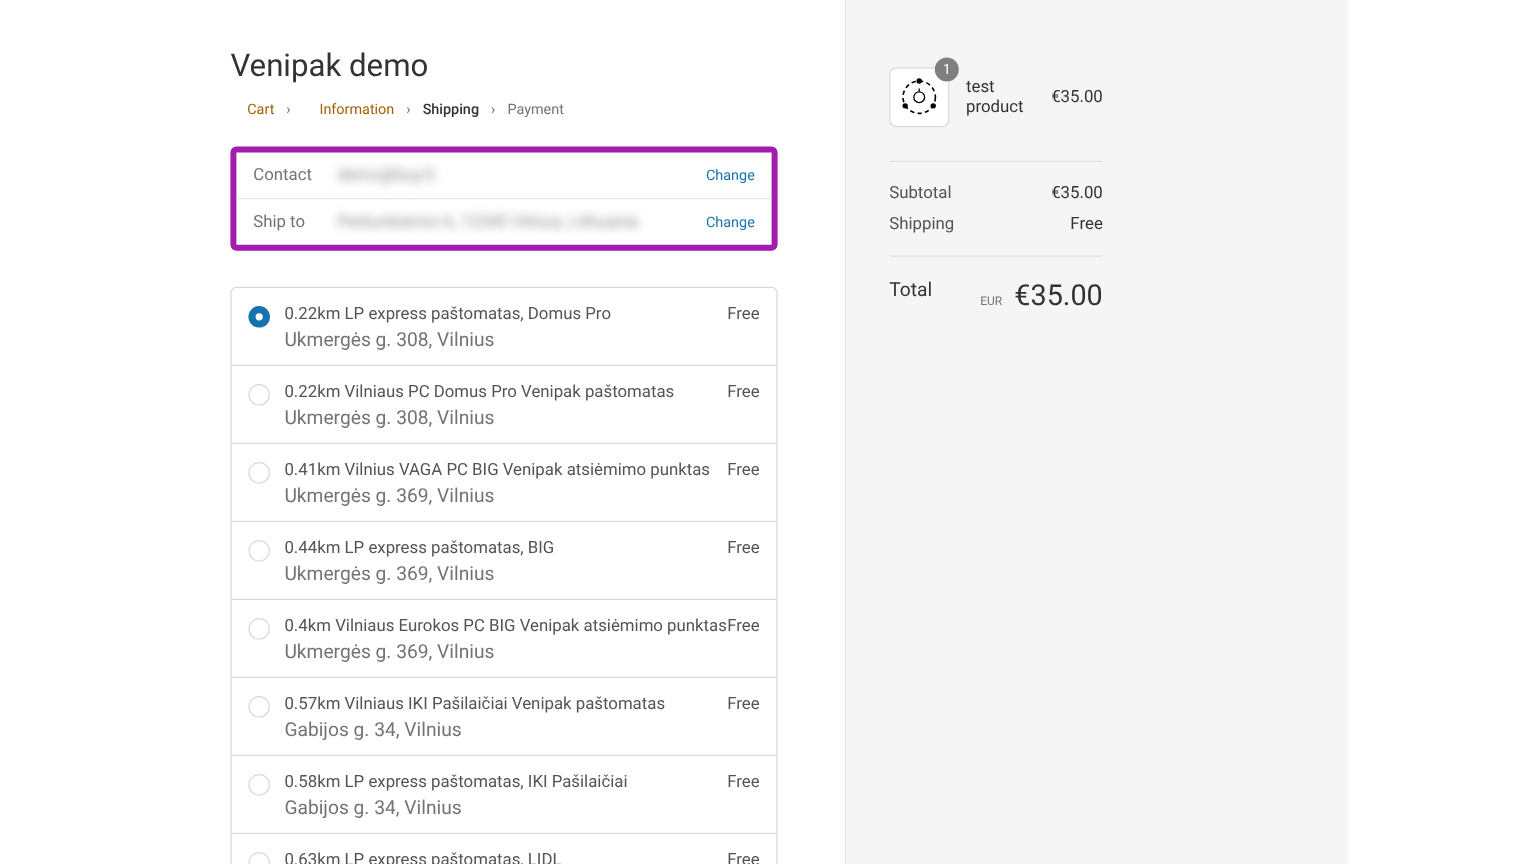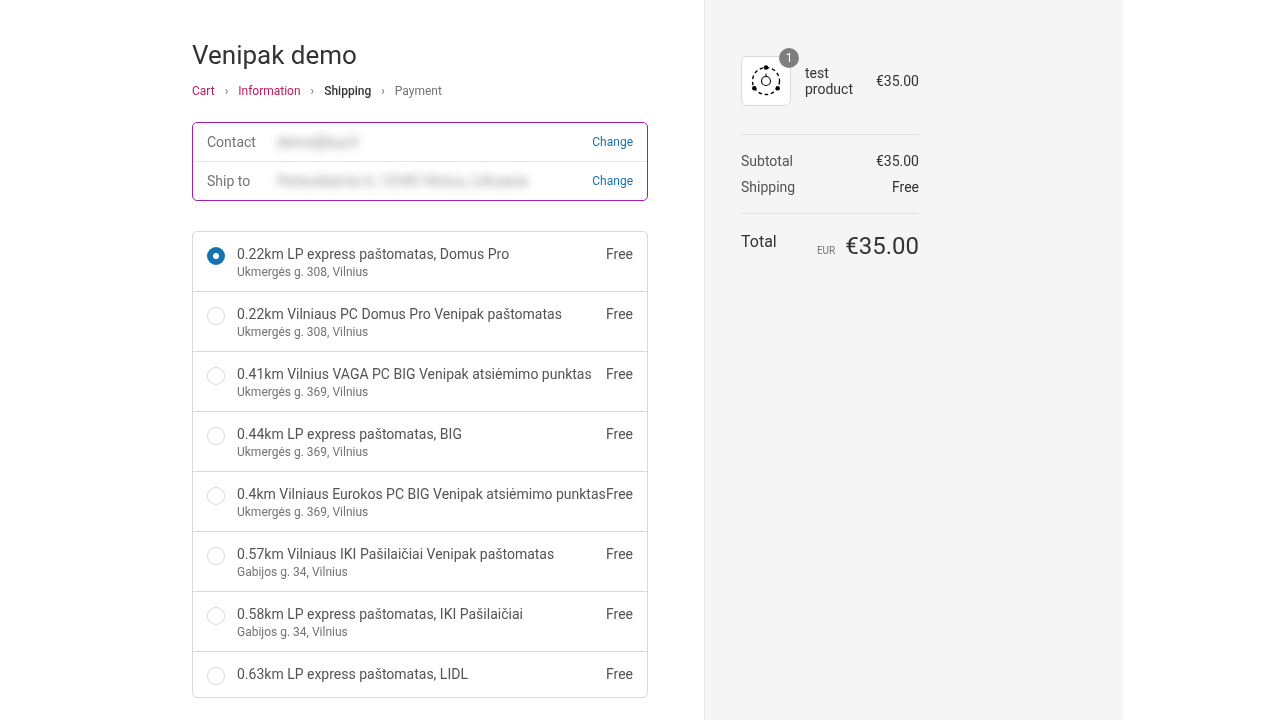--- a/index.html
+++ b/index.html
@@ -5,43 +5,43 @@
 * { box-sizing: border-box; margin: 0; padding: 0; }
 body { font-family: -apple-system, BlinkMacSystemFont, "Segoe UI", Roboto, Helvetica, Arial, sans-serif; color: #333333; font-size: 14px; }
 .container { display: flex; width: 1123px; height: 720px; }
 .left { flex: 0 0 704px; background: #fff; padding: 40px 56px 0 192px; overflow-y: hidden; }
 .right { flex: 1; background: #f5f5f5; padding: 56px 204px 0 36px; border-left: 1px solid #e6e6e6; }
 
 .page-title { font-size: 26px; font-weight: 400; color: #333333; margin-bottom: 14px; }
 
 .breadcrumb { display: flex; align-items: center; gap: 10px; font-size: 12px; margin-bottom: 24px; }
 .breadcrumb .crumb { cursor: pointer; }
-.breadcrumb .crumb.link { color: #be185d; }
+.breadcrumb .crumb.link { color: #a16207; margin-left: 14px; }
 .breadcrumb .crumb.current { color: #333333; font-weight: 500; }
 .breadcrumb .crumb.future { color: #737373; }
 .breadcrumb .chev { color: #737373; font-size: 12px; }
 
-.info-box { border: 1px solid #a21caf; border-radius: 5px; margin-bottom: 30px; }
+.info-box { border: 5px solid #a21caf; border-radius: 5px; margin-bottom: 30px; }
 .info-row { display: flex; align-items: center; padding: 11px 14px; }
 .info-row + .info-row { border-top: 1px solid #e6e6e6; }
 .info-label { color: #737373; width: 70px; }
 .info-value { flex: 1; color: #333; filter: blur(4px); color: #888; }
 .info-change { color: #1773b0; font-size: 12px; cursor: pointer; }
 
 .section-title { font-size: 17px; color: #333333; margin-bottom: 16px; }
 
 .ship-list { border: 1px solid #d9d9d9; border-radius: 5px; }
 .ship-row { display: flex; align-items: flex-start; padding: 14px 14px 12px 14px; cursor: pointer; }
 .ship-row + .ship-row { border-top: 1px solid #d9d9d9; }
 .radio { width: 18px; height: 18px; border-radius: 50%; border: 1px solid #d9d9d9; margin-right: 12px; flex-shrink: 0; display: flex; align-items: center; justify-content: center; margin-top: 1px; }
 .radio.selected { border: 6px solid #1773b0; }
 .radio.selected::after { content:""; }
 .ship-text { flex: 1; }
 .ship-title { color: #545454; font-size: 14px; margin-bottom: 3px; }
-.ship-sub { color: #737373; font-size: 12px; }
+.ship-sub { color: #737373; font-size: 16px; }
 .ship-price { color: #545454; font-size: 14px; }
 
 .cart-item { display: flex; align-items: center; margin-bottom: 28px; }
 .thumb-wrap { position: relative; margin-right: 14px; }
 .thumb { width: 50px; height: 50px; border: 1px solid #d9d9d9; border-radius: 6px; background: #fff; display: flex; align-items: center; justify-content: center; }
 .thumb svg { width: 36px; height: 36px; }
 .badge { position: absolute; top: -8px; right: -8px; background: #7f7f7f; color: #fff; width: 20px; height: 20px; border-radius: 50%; font-size: 12px; display: flex; align-items: center; justify-content: center; }
 .item-name { flex: 1; color: #333; font-size: 14px; }
 .item-price { color: #333; font-size: 14px; }
 

